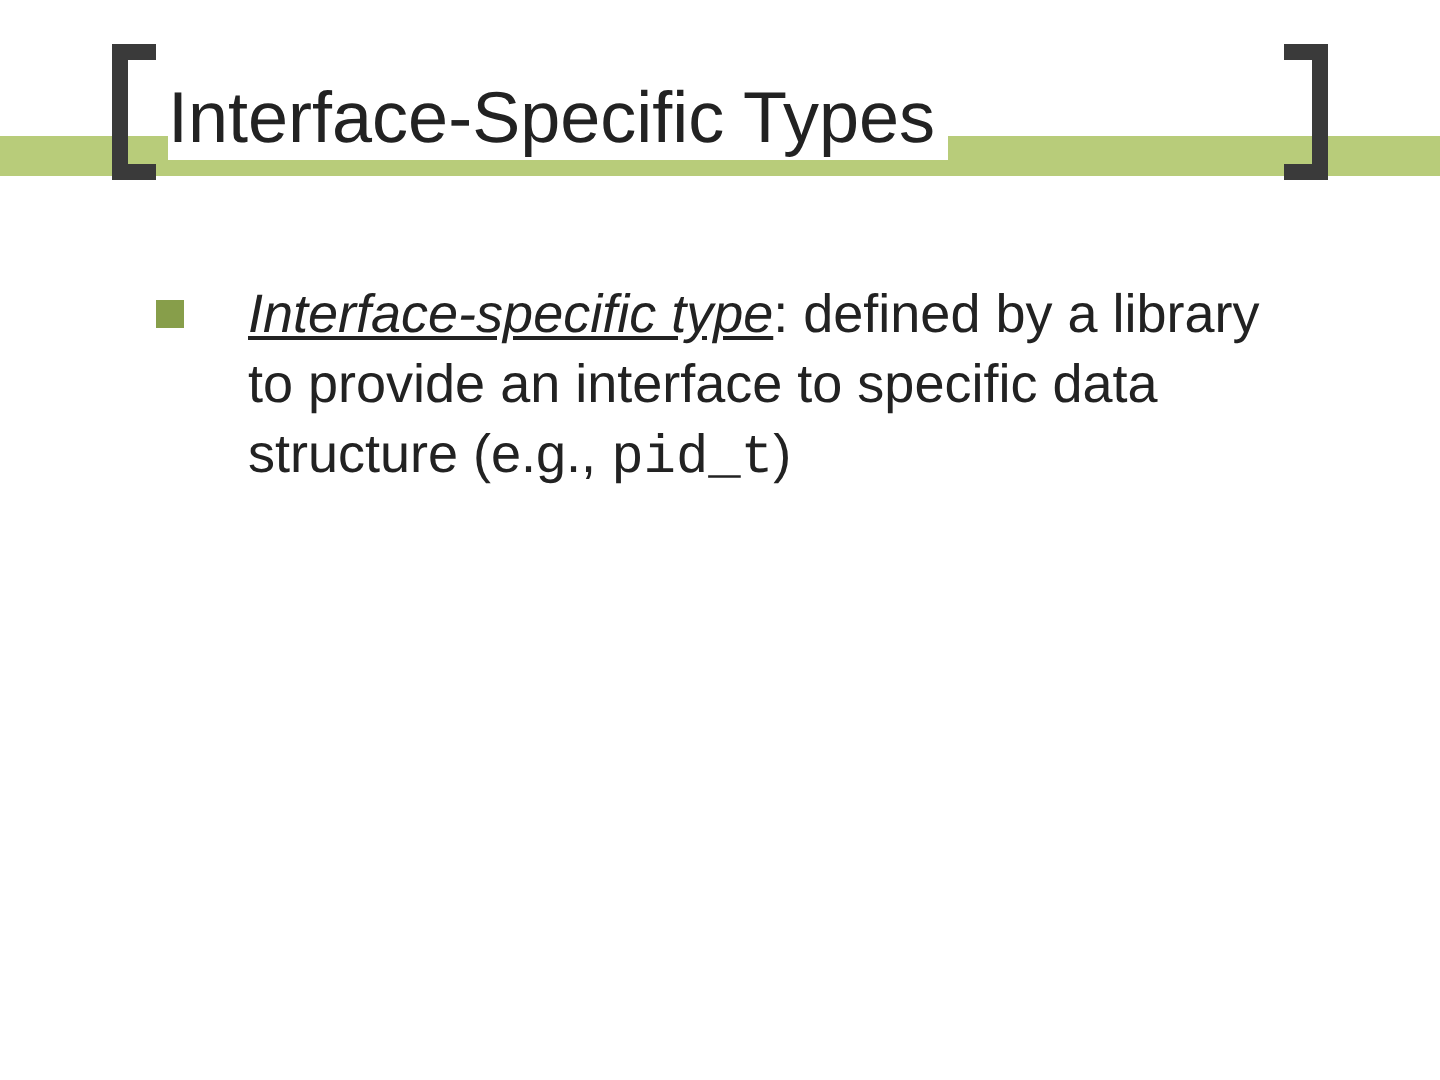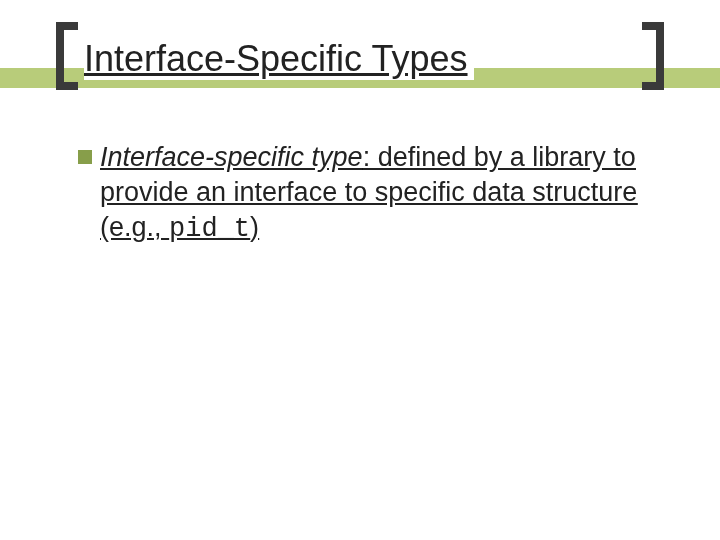--- a/index.html
+++ b/index.html
@@ -1,15 +1,15 @@
 <!DOCTYPE html>
 <html><head>
 <meta charset="utf-8">
 <style>
-  * { margin: 0; padding: 0; box-sizing: border-box; text-decoration: underline; }
+  * { margin: 0; padding: 0; box-sizing: border-box; }
   body {
     width: 720px;
     height: 540px;
     background: #ffffff;
     font-family: Arial, Helvetica, sans-serif;
     position: relative;
     overflow: hidden;
   }
   .green-bar {
     position: absolute;
@@ -51,21 +51,21 @@
   }
   .content {
     position: absolute;
     left: 78px;
     top: 140px;
     right: 70px;
   }
   .bullet-row {
     display: flex;
     align-items: flex-start;
-    gap: 8px;
+    gap: 32px;
   }
   .bullet-square {
     width: 14px;
     height: 14px;
     background: #879e4a;
     margin-top: 10px;
     flex-shrink: 0;
   }
   .bullet-text {
     font-size: 27px;

